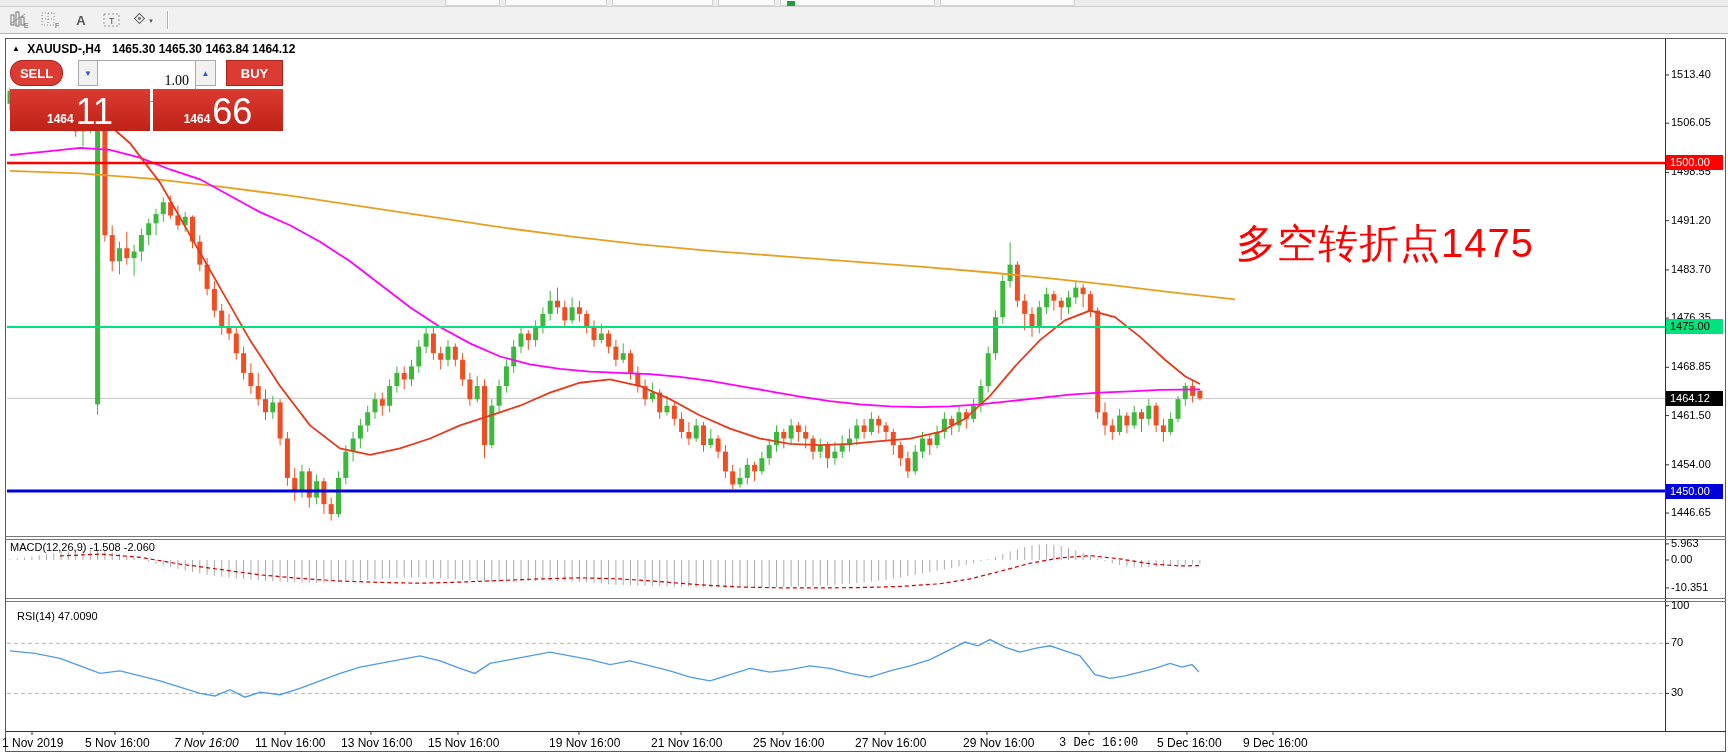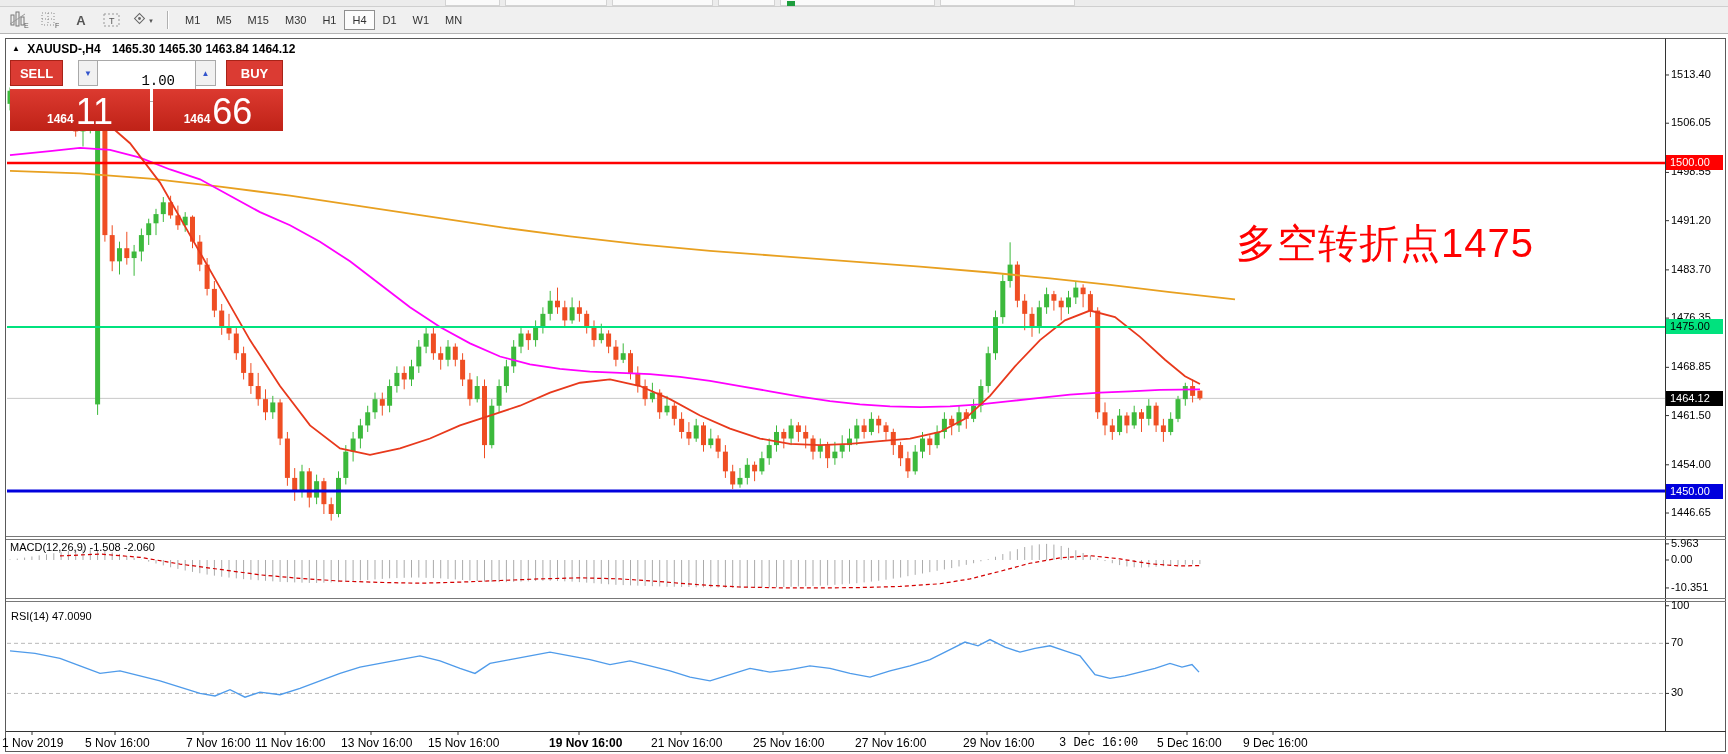--- a/index.html
+++ b/index.html
@@ -22,28 +22,28 @@
   #win-frame{position:absolute;left:5px;top:38px;width:1721px;height:714px;border:1px solid #5a5a5a;background:transparent;}
   #chart-svg{position:absolute;left:0;top:0;}
   #sym-header{position:absolute;left:12px;top:42px;font-size:12px;font-weight:700;color:#000;}
   #sym-header .ohlc{font-weight:700;margin-left:8px;}
   #annotation{position:absolute;left:1236px;top:216px;font-size:40px;color:#ff0000;white-space:nowrap;letter-spacing:1px;}
   .panel-label{position:absolute;font-size:11px;color:#000;}
   
   #trade-panel{position:absolute;left:10px;top:60px;width:273px;height:71px;background:#fff;z-index:5;}
   .tp-btn{position:absolute;top:0;height:26px;color:#fff;font-size:13px;font-weight:700;
     display:flex;align-items:center;justify-content:center;background:#db3b33;border:1px solid #a82318;}
-  #sell-btn{left:0;width:53px;}
+  #sell-btn{left:0;width:53px;border-radius:12px;}
   #buy-btn{left:216px;width:57px;}
   .spin{position:absolute;top:0;height:26px;width:20px;background:#f1f1f1;border:1px solid #a9a9a9;
     color:#3355cc;font-size:8px;display:flex;align-items:center;justify-content:center;}
   #spin-down{left:68px;}
   #spin-up{left:186px;border-left:none;}
   #vol-input{position:absolute;left:88px;top:0;width:98px;height:42px;border:1px solid #a9a9a9;border-left:none;
-    text-align:right;font-size:14px;padding-right:20px;font-family:Liberation Mono, monospace;}
+    text-align:right;font-size:14px;padding-right:6px;font-family:Liberation Serif, serif;}
   .big-price{position:absolute;top:29px;height:42px;background:linear-gradient(180deg,#dc3a30,#bf2217);
     color:#fff;display:flex;align-items:flex-end;justify-content:center;padding-bottom:3px;}
   #sell-price{left:0;width:140px;}
   #buy-price{left:143px;width:130px;}
   .big-price .base{font-size:12px;font-weight:700;margin-right:2px;line-height:1;padding-bottom:3px;}
   .big-price .pips{font-size:36px;font-weight:400;line-height:0.9;}
   
   #labels{position:absolute;left:0;top:0;width:1728px;height:754px;pointer-events:none;}
   .tick-label{position:absolute;left:1671px;font-size:11px;color:#000;white-space:nowrap;}
   .level-box{position:absolute;left:1666px;width:57px;height:15px;font-size:11px;line-height:15px;
@@ -93,31 +93,20 @@
       </span>
       <span class="icon-btn">
         <svg width="26" height="18">
           <rect x="5" y="4" width="7" height="7" transform="rotate(45 8.5 7.5)" fill="none" stroke="#666"></rect>
           <circle cx="8.5" cy="7.5" r="1.4" fill="#666"></circle>
           <text x="17" y="12" font-size="6" fill="#555">▼</text>
         </svg>
       </span>
     </span>
   <span class="tf-sep"></span>
-  <span id="tf-group" style="display:flex">
-      <span class="tfbtn">M1</span>
-      <span class="tfbtn">M5</span>
-      <span class="tfbtn">M15</span>
-      <span class="tfbtn">M30</span>
-      <span class="tfbtn">H1</span>
-      <span class="tfbtn active">H4</span>
-      <span class="tfbtn">D1</span>
-      <span class="tfbtn">W1</span>
-      <span class="tfbtn">MN</span>
-    </span>
 </div>
 
 <div id="win-frame"></div>
 <svg id="chart-svg" width="1728" height="754">
     <line x1="7" x2="1665" y1="398.3713376640599" y2="398.3713376640599" stroke="#c8c8c8" stroke-width="1"></line>
     <g>
       <line x1="10" x2="10" y1="87.44597640196216" y2="110.41429139599636" stroke="#3cb93c"></line>
       <rect x="7.5" y="90.72716425825277" width="5" height="13.124751425162387" fill="#3cb93c"></rect>
       <line x1="17.3" x2="17.3" y1="77.60241283309037" y2="95.97706482831742" stroke="#3cb93c"></line>
       <rect x="14.8" y="80.88360068938097" width="5" height="9.8435635688718" fill="#3cb93c"></rect>
@@ -684,21 +673,21 @@
     <span class="base">1464</span>
     <span class="pips">66</span>
   </div>
 </div>
 
 <div id="annotation">多空转折点1475</div>
 
 <div class="panel-label" style="left:10px;top:541px;">
   <span>MACD(12,26,9)</span>&nbsp;<span>-1.508 -2.060</span>
 </div>
-<div class="panel-label" style="left:11px;top:610px;">
+<div class="panel-label" style="left:17px;top:610px;">
   <span>RSI(14)</span>&nbsp;<span>47.0090</span>
 </div>
 
 <div id="labels">
     <div class="tick-label" style="top: 67.9775px;">1513.40</div>
     <div class="tick-label" style="top: 116.211px;">1506.05</div>
     <div class="tick-label" style="top: 165.429px;">1498.55</div>
     <div class="tick-label" style="top: 213.662px;">1491.20</div>
     <div class="tick-label" style="top: 262.88px;">1483.70</div>
     <div class="tick-label" style="top: 311.113px;">1476.35</div>
@@ -711,25 +700,25 @@
     <div class="level-box" style="top: 390.871px; background: rgb(0, 0, 0); color: rgb(255, 255, 255);">1464.12</div>
     <div class="level-box" style="top: 483.532px; background: rgb(0, 0, 221); color: rgb(255, 255, 255);">1450.00</div>
     <div class="tick-label" style="top: 536.882px;">5.963</div>
     <div class="tick-label" style="top: 552.991px;">0.00</div>
     <div class="tick-label" style="top: 580.953px;">-10.351</div>
     <div class="tick-label" style="top: 598.757px;">100</div>
     <div class="tick-label" style="top: 636.33px;">70</div>
     <div class="tick-label" style="top: 686.427px;">30</div>
     <div class="time-label" style="left: 2px;">1 Nov 2019</div>
     <div class="time-label" style="left: 85px;">5 Nov 16:00</div>
-    <div class="time-label" style="left: 186px;">7 Nov 16:00</div>
+    <div class="time-label" style="left: 174px; font-style: italic;">7 Nov 16:00</div>
     <div class="time-label" style="left: 255px;">11 Nov 16:00</div>
     <div class="time-label" style="left: 341px;">13 Nov 16:00</div>
     <div class="time-label" style="left: 428px;">15 Nov 16:00</div>
-    <div class="time-label" style="left: 549px; font-weight: bold;">19 Nov 16:00</div>
+    <div class="time-label" style="left: 549px;">19 Nov 16:00</div>
     <div class="time-label" style="left: 651px;">21 Nov 16:00</div>
     <div class="time-label" style="left: 753px;">25 Nov 16:00</div>
     <div class="time-label" style="left: 855px;">27 Nov 16:00</div>
     <div class="time-label" style="left: 963px;">29 Nov 16:00</div>
     <div class="time-label" style="left: 1059px; font-family: Liberation Mono, monospace;">3 Dec 16:00</div>
     <div class="time-label" style="left: 1157px;">5 Dec 16:00</div>
     <div class="time-label" style="left: 1243px;">9 Dec 16:00</div>
   </div>
 
 </body></html>

